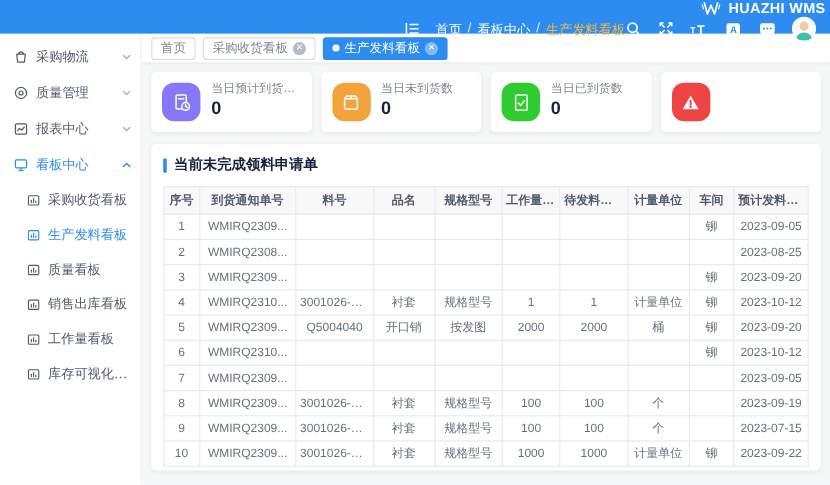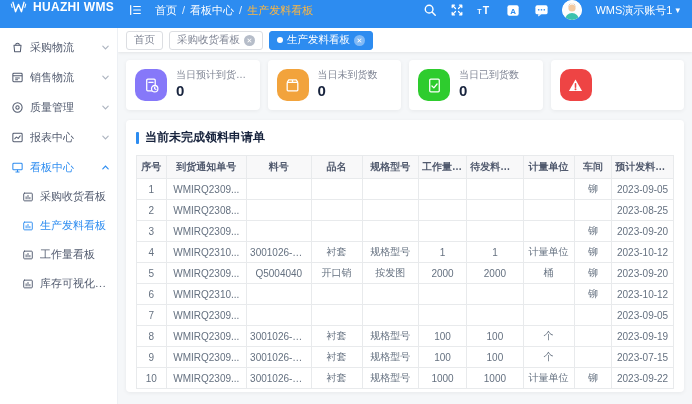--- a/index.html
+++ b/index.html
@@ -2,21 +2,21 @@
 <html><head>
 <meta charset="utf-8">
 <style>
   * { margin:0; padding:0; box-sizing:border-box; }
   html,body { width:692px; height:404px; overflow:hidden; background:#f5f7f9;
     font-family:"Liberation Sans","DejaVu Sans",sans-serif; }
   .app { position:relative; width:692px; height:404px; overflow:hidden; }
 
   
   .topbar { position:absolute; top:0; left:0; right:0; height:28px; background:#2d8cf0;
-    display:flex; align-items:flex-start; color:#fff; z-index:10; }
+    display:flex; align-items:flex-end; color:#fff; z-index:10;flex-direction:column; }
   .logo { width:118px; flex:none; display:flex; align-items:center; gap:6px; padding-left:10px;
     font-weight:bold; font-size:12px; letter-spacing:.3px; }
   .topbar-main { flex:1; display:flex; align-items:center; padding:0 12px 0 10px; min-width:0; }
   .hamburger { display:flex; align-items:center; cursor:pointer; }
   .breadcrumb { display:flex; align-items:center; gap:5px; margin-left:12px; font-size:11px; white-space:nowrap; }
   .crumb { color:#fff; cursor:pointer; }
   .crumb.active { color:#fcb640; cursor:default; }
   .sep { color:rgba(255,255,255,.85); }
   .top-actions { margin-left:auto; display:flex; align-items:center; gap:13px; }
   .icon-btn { display:flex; align-items:center; cursor:pointer; }
@@ -140,24 +140,20 @@
             </svg>
         </span>
         <span class="avatar">
           <svg width="20" height="20" viewBox="0 0 20 20">
               <circle cx="10" cy="10" r="10" fill="#fdfdfd"></circle>
               <circle cx="10" cy="8" r="3.6" fill="#f2c9a0"></circle>
               <path d="M6.2 7.4 a3.8 3.8 0 0 1 7.6 0 l-0.4 -1.8 a3.8 3.8 0 0 0 -6.8 0z" fill="#473a31"></path>
               <path d="M3 20 a7 7 0 0 1 14 0z" fill="#3cc2ae"></path>
             </svg>
         </span>
-        <span class="username">
-          <span>WMS演示账号1</span>
-          <span class="caret">▾</span>
-        </span>
       </div>
     </div>
   </header>
 
   <aside class="sidebar" id="sidebar">
       <div class="side-item">
         <span class="icon">
           <svg width="13" height="13" viewBox="0 0 14 14" fill="none" stroke="currentColor" stroke-width="1.1" stroke-linejoin="round">
             <path d="M3.2 4.5 h7.6 l-0.7 7 H3.9z"></path>
             <path d="M5 4.5 a2 2 0 0 1 4 0"></path>
@@ -165,34 +161,20 @@
         </span>
         <span class="side-label">采购物流</span>
         <span class="chev">
           <svg width="9" height="9" viewBox="0 0 10 10" fill="none" stroke="currentColor" stroke-width="1.3" stroke-linecap="round">
             <polyline points="2,3.5 5,6.5 8,3.5"></polyline>
           </svg>
         </span>
       </div>
       <div class="side-item">
         <span class="icon">
-          <svg width="13" height="13" viewBox="0 0 14 14" fill="none" stroke="currentColor" stroke-width="1.1" stroke-linejoin="round">
-            <rect x="2" y="2.5" width="10" height="9" rx="1"></rect>
-            <path d="M2 5.2 H12 M4.5 7.5 H9.5 M4.5 9.5 H7.5"></path>
-          </svg>
-        </span>
-        <span class="side-label">销售物流</span>
-        <span class="chev">
-          <svg width="9" height="9" viewBox="0 0 10 10" fill="none" stroke="currentColor" stroke-width="1.3" stroke-linecap="round">
-            <polyline points="2,3.5 5,6.5 8,3.5"></polyline>
-          </svg>
-        </span>
-      </div>
-      <div class="side-item">
-        <span class="icon">
           <svg width="13" height="13" viewBox="0 0 14 14" fill="none" stroke="currentColor" stroke-width="1.1">
             <circle cx="7" cy="7" r="5"></circle>
             <circle cx="7" cy="7" r="1.8"></circle>
           </svg>
         </span>
         <span class="side-label">质量管理</span>
         <span class="chev">
           <svg width="9" height="9" viewBox="0 0 10 10" fill="none" stroke="currentColor" stroke-width="1.3" stroke-linecap="round">
             <polyline points="2,3.5 5,6.5 8,3.5"></polyline>
           </svg>
@@ -240,20 +222,42 @@
       <div class="side-sub active">
         <span class="icon">
           <svg width="12" height="12" viewBox="0 0 14 14" fill="none" stroke="currentColor" stroke-width="1.1" stroke-linecap="round">
             <rect x="2" y="2.5" width="10" height="9" rx="1"></rect>
             <line x1="4.8" y1="9.2" x2="4.8" y2="6.8"></line>
             <line x1="7" y1="9.2" x2="7" y2="5.2"></line>
             <line x1="9.2" y1="9.2" x2="9.2" y2="7.6"></line>
           </svg>
         </span>
         <span class="side-label">生产发料看板</span>
+      </div>
+      <div class="side-sub">
+        <span class="icon">
+          <svg width="12" height="12" viewBox="0 0 14 14" fill="none" stroke="currentColor" stroke-width="1.1" stroke-linecap="round">
+            <rect x="2" y="2.5" width="10" height="9" rx="1"></rect>
+            <line x1="4.8" y1="9.2" x2="4.8" y2="6.8"></line>
+            <line x1="7" y1="9.2" x2="7" y2="5.2"></line>
+            <line x1="9.2" y1="9.2" x2="9.2" y2="7.6"></line>
+          </svg>
+        </span>
+        <span class="side-label">质量看板</span>
+      </div>
+      <div class="side-sub">
+        <span class="icon">
+          <svg width="12" height="12" viewBox="0 0 14 14" fill="none" stroke="currentColor" stroke-width="1.1" stroke-linecap="round">
+            <rect x="2" y="2.5" width="10" height="9" rx="1"></rect>
+            <line x1="4.8" y1="9.2" x2="4.8" y2="6.8"></line>
+            <line x1="7" y1="9.2" x2="7" y2="5.2"></line>
+            <line x1="9.2" y1="9.2" x2="9.2" y2="7.6"></line>
+          </svg>
+        </span>
+        <span class="side-label">销售出库看板</span>
       </div>
       <div class="side-sub">
         <span class="icon">
           <svg width="12" height="12" viewBox="0 0 14 14" fill="none" stroke="currentColor" stroke-width="1.1" stroke-linecap="round">
             <rect x="2" y="2.5" width="10" height="9" rx="1"></rect>
             <line x1="4.8" y1="9.2" x2="4.8" y2="6.8"></line>
             <line x1="7" y1="9.2" x2="7" y2="5.2"></line>
             <line x1="9.2" y1="9.2" x2="9.2" y2="7.6"></line>
           </svg>
         </span>

